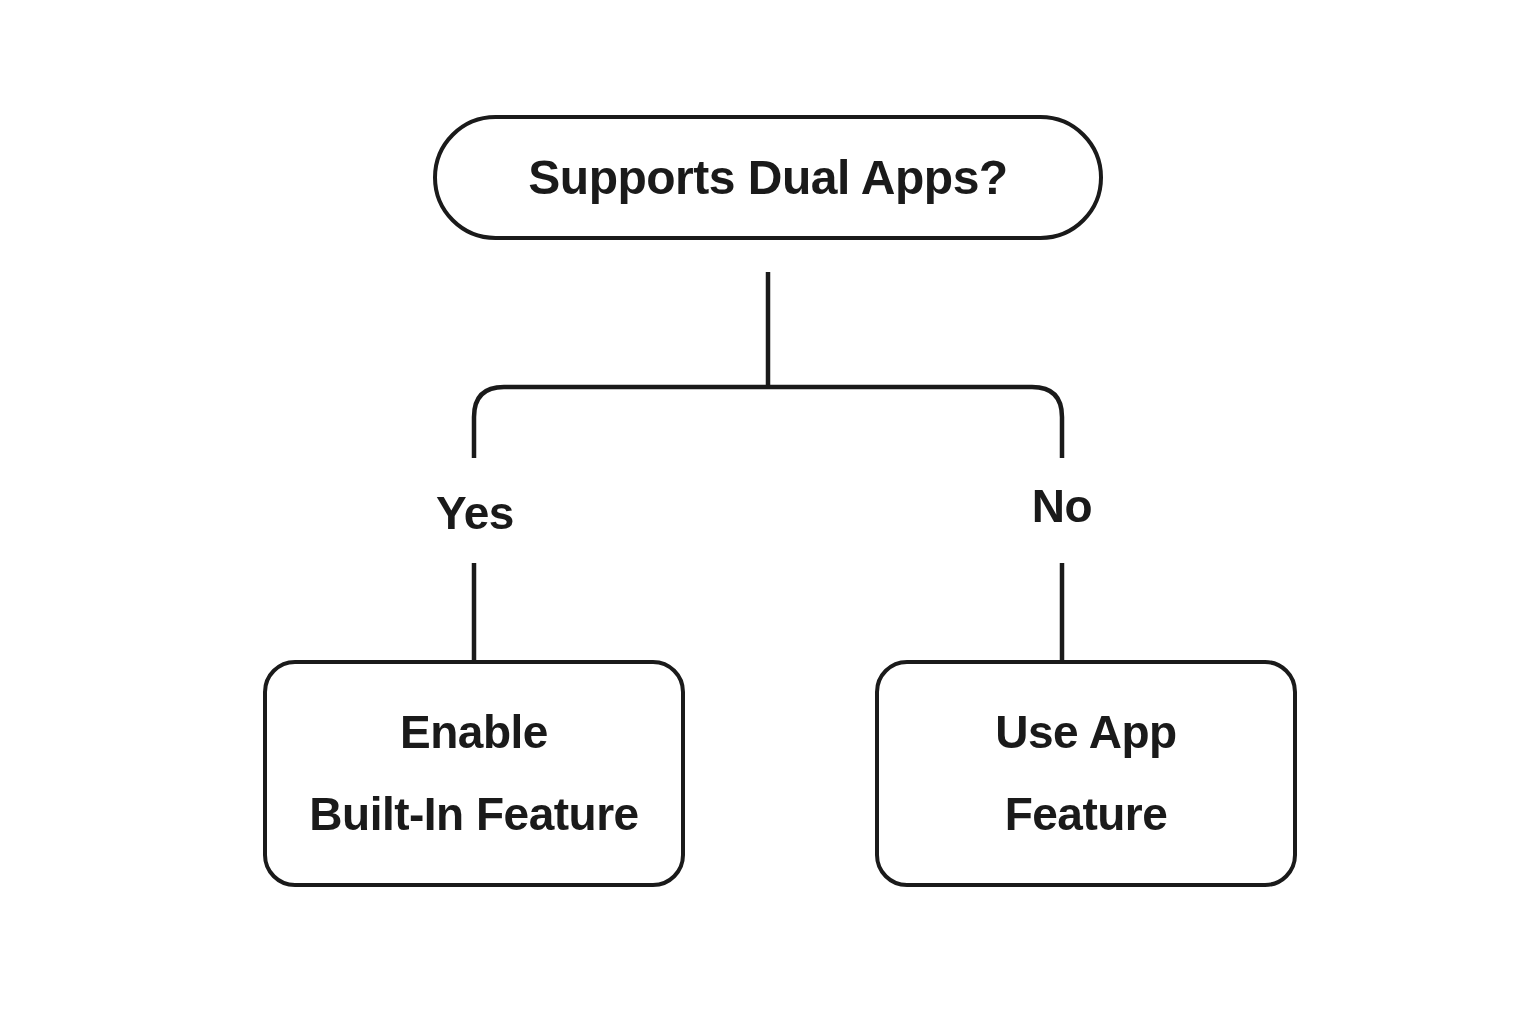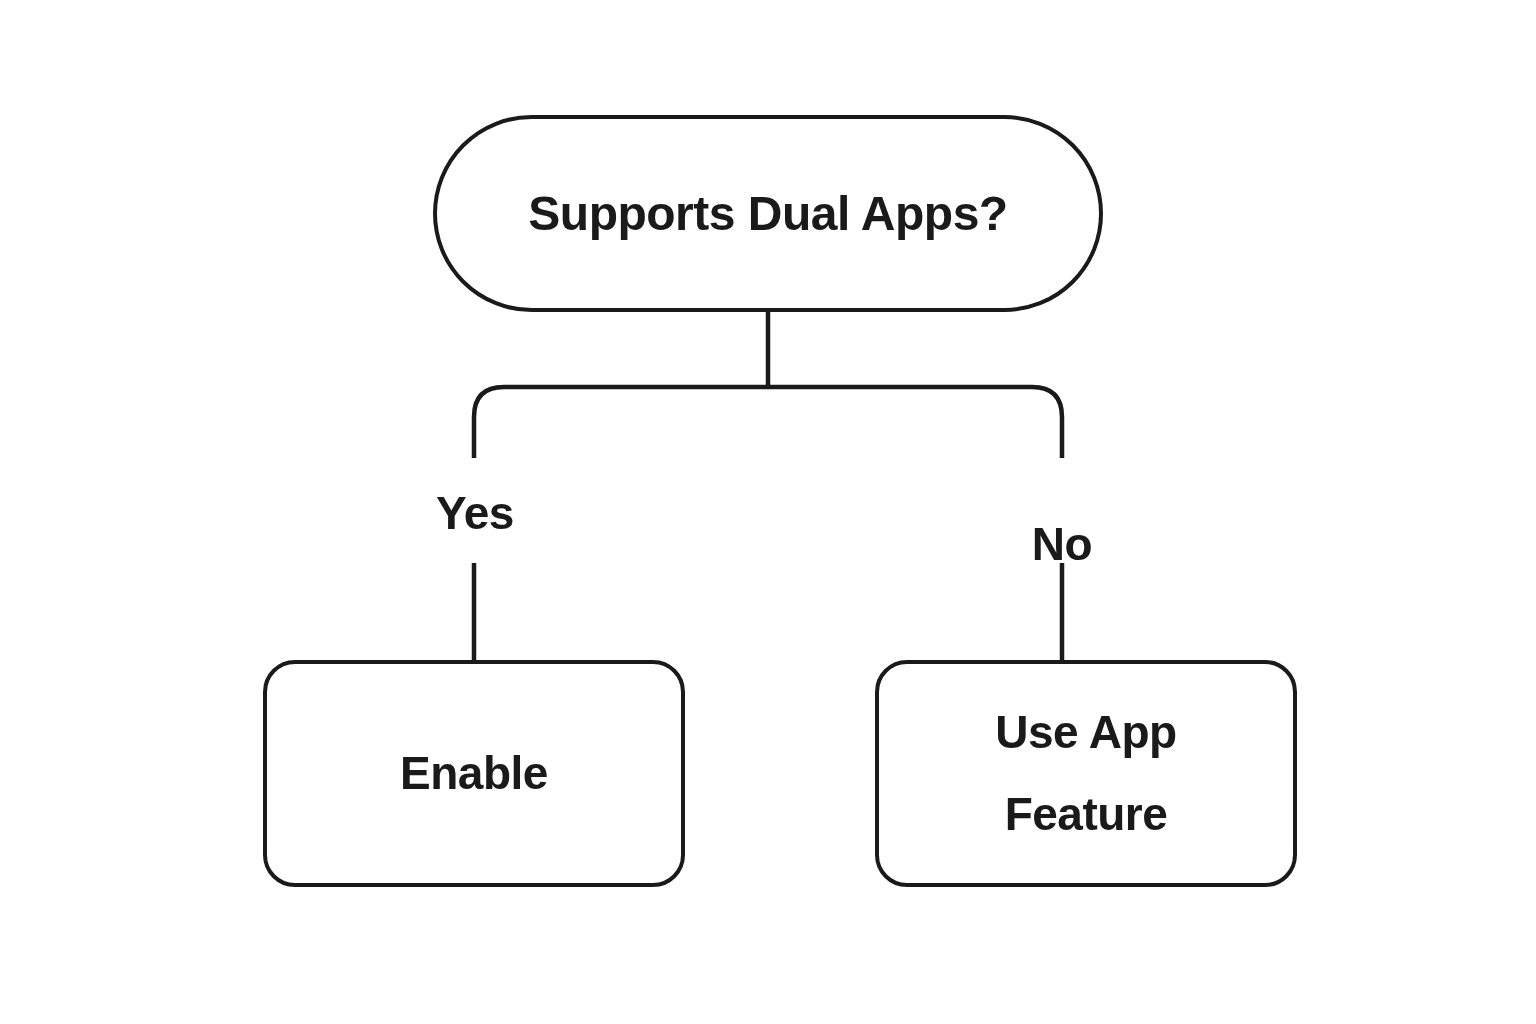--- a/index.html
+++ b/index.html
@@ -39,21 +39,21 @@
     align-items: center;
     justify-content: center;
     text-align: center;
     font-weight: 600;
     letter-spacing: -0.5px;
   }
   .node.pill {
     left: 433px;
     top: 115px;
     width: 670px;
-    height: 197px;
+    height: 125px;
     border-radius: 999px;
     font-size: 48px;
   }
   .node.box {
     top: 660px;
     width: 422px;
     height: 227px;
     border-radius: 32px;
     font-size: 46px;
     line-height: 67px;
@@ -64,21 +64,21 @@
   .edge-label {
     position: absolute;
     transform: translate(-50%, -50%);
     font-size: 46px;
     font-weight: 600;
     letter-spacing: -0.5px;
     white-space: nowrap;
     text-align: right;
   }
   .edge-label.yes { left: 475px;  top: 513px; }
-  .edge-label.no  { left: 1062px; top: 544px; }
+  .edge-label.no  { left: 1062px; top: 506px; }
 </style>
 </head>
 <body>
 
 <div class="canvas">
 
   <svg class="connectors" viewBox="0 0 1536 1024" xmlns="http://www.w3.org/2000/svg" aria-hidden="true">
     <path d="M 768 272 L 768 387" stroke="#1a1a1a"></path>
     <path d="M 474 458 L 474 417 Q 474 387 504 387 L 1032 387 Q 1062 387 1062 417 L 1062 458" stroke="#1a1a1a"></path>
     <path d="M 474 563 L 474 662" stroke="#1a1a1a"></path>
@@ -88,20 +88,21 @@
   <div class="node pill">
     <span>Supports Dual Apps?</span>
   </div>
 
   <div class="edge-label yes">Yes</div>
 
   <div class="edge-label no">No</div>
 
   <div class="node box left">
     <div>Enable</div>
+    <div>Built-In Feature</div>
   </div>
 
   <div class="node box right">
     <div>Use App</div>
     <div>Feature</div>
   </div>
 
 </div>
 
 </body></html>

